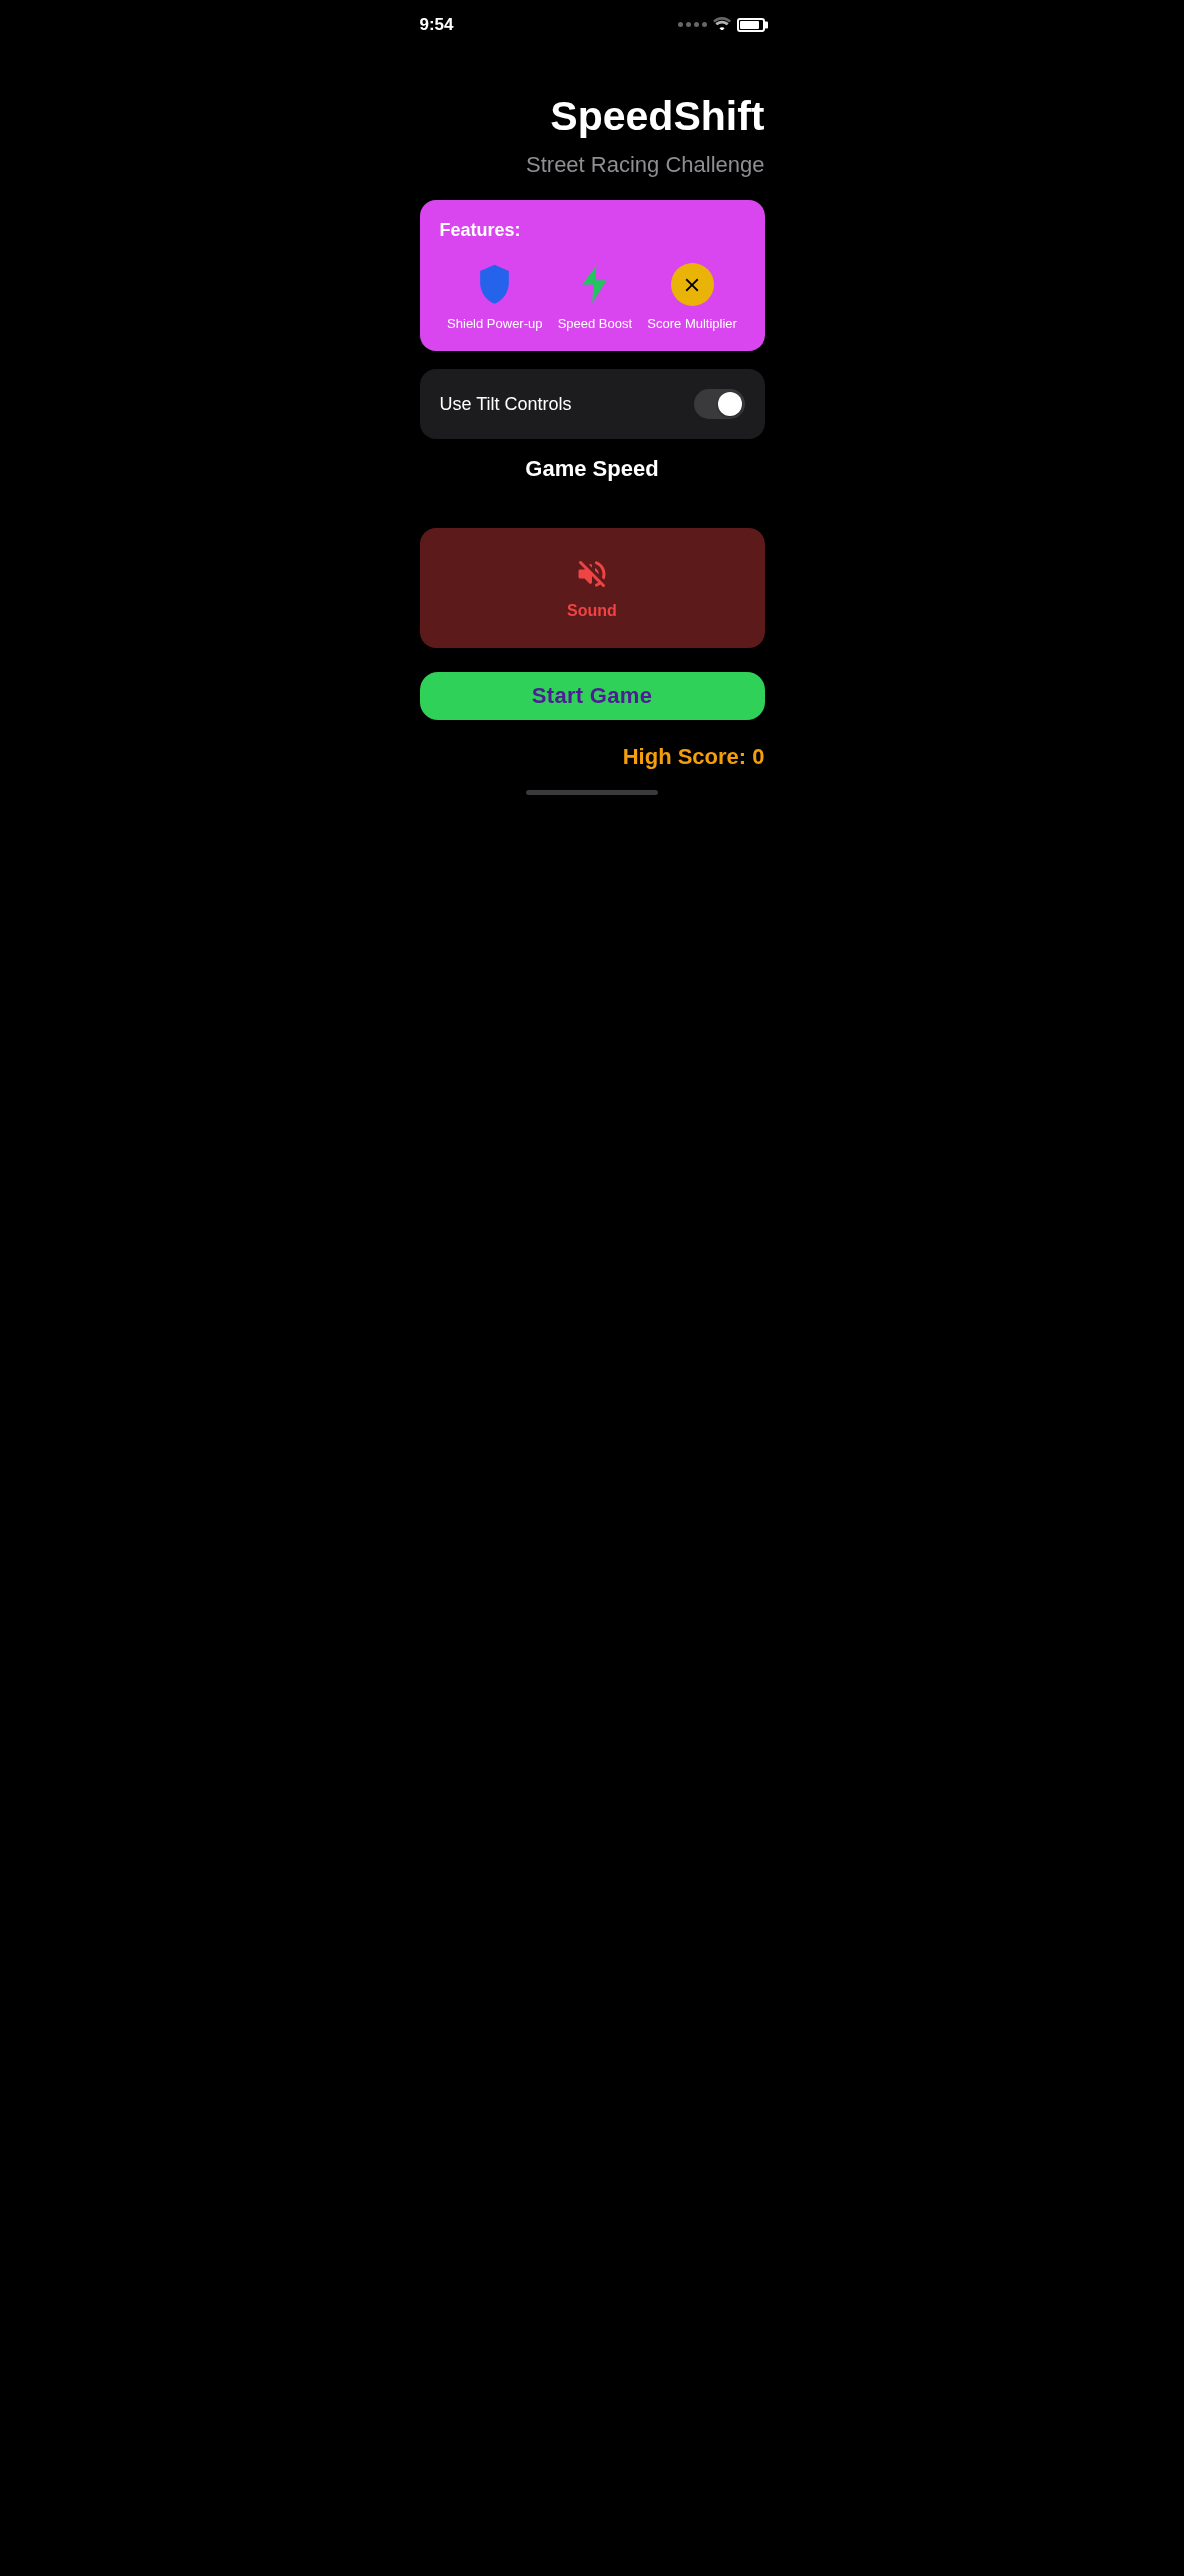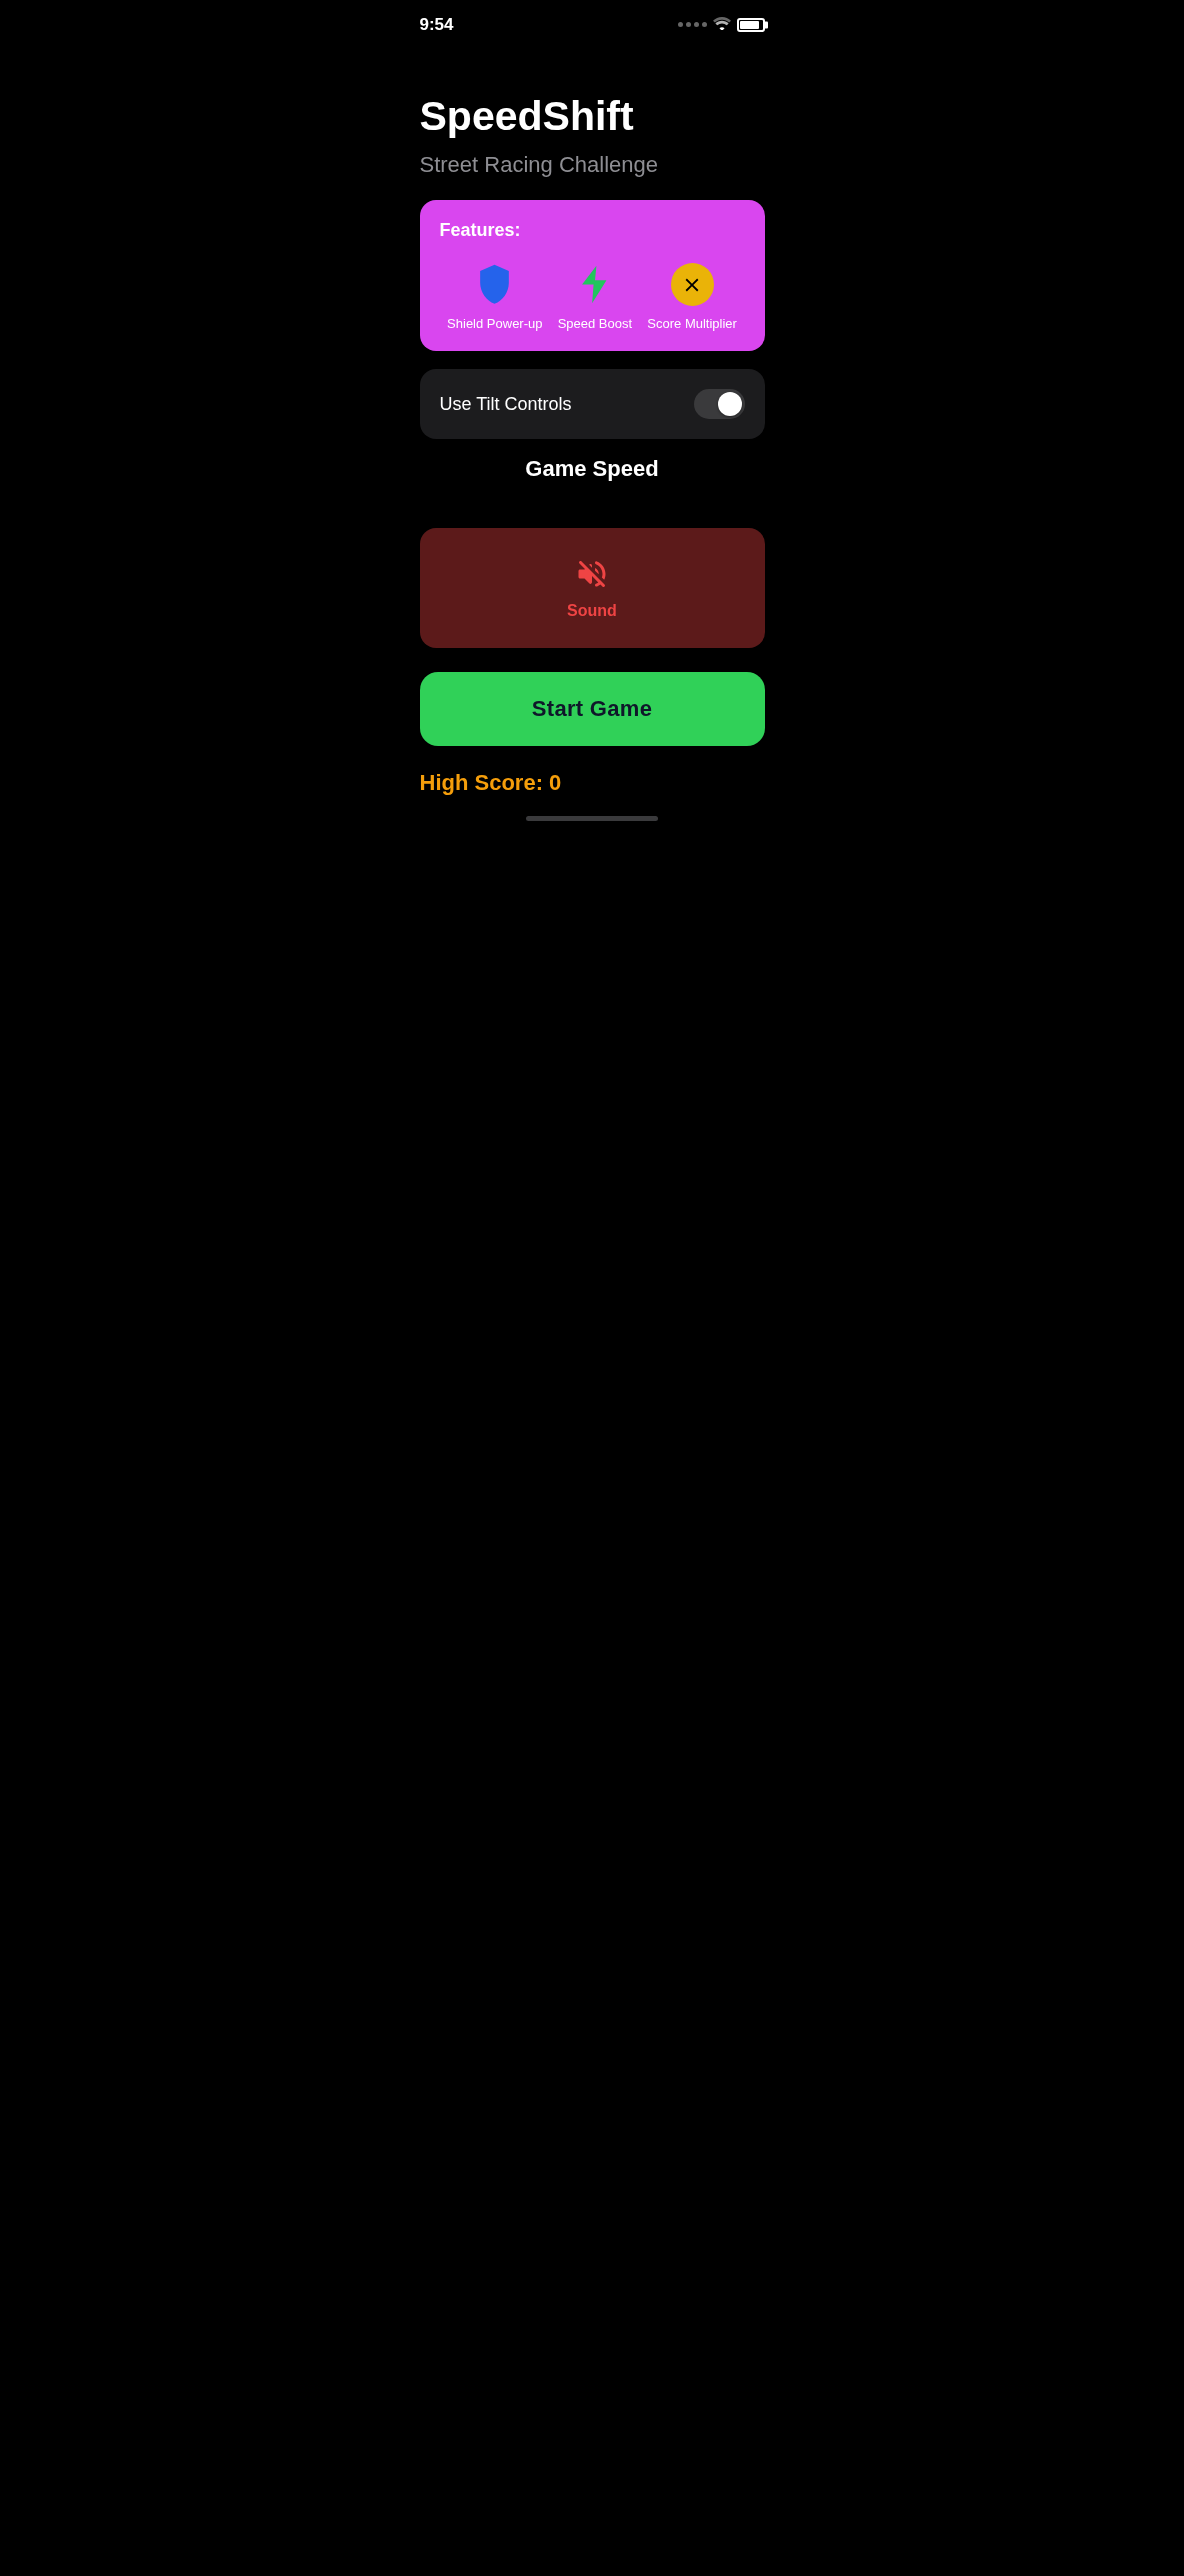--- a/index.html
+++ b/index.html
@@ -85,21 +85,21 @@
     .battery-fill {
       background: #ffffff;
       height: 100%;
       width: 90%;
       border-radius: 1px;
     }
 
     .main-content {
       display: flex;
       flex-direction: column;
-      align-items: flex-start;
+      align-items: flex-end;
       padding: 20px 20px 30px 20px;
       gap: 0;
     }
 
     .app-title {
       font-size: 41px;
       font-weight: 800;
       color: #ffffff;
       text-align: center;
       margin-bottom: 12px;
@@ -303,27 +303,27 @@
     .sound-label {
       color: #ef4444;
     }
 
     .music-label {
       color: #30d158;
     }
 
     .start-btn {
       width: 100%;
-      padding: 24px;
+      padding: 11px;
       background: #30d158;
       border: none;
       border-radius: 18px;
       font-size: 22px;
       font-weight: 700;
-      color: #0f172a;
+      color: #4c1d95;
       cursor: pointer;
       margin-bottom: 24px;
       letter-spacing: 0.3px;
     }
 
     .high-score {
       font-size: 22px;
       font-weight: 600;
       color: #f59e0b;
       text-align: center;

